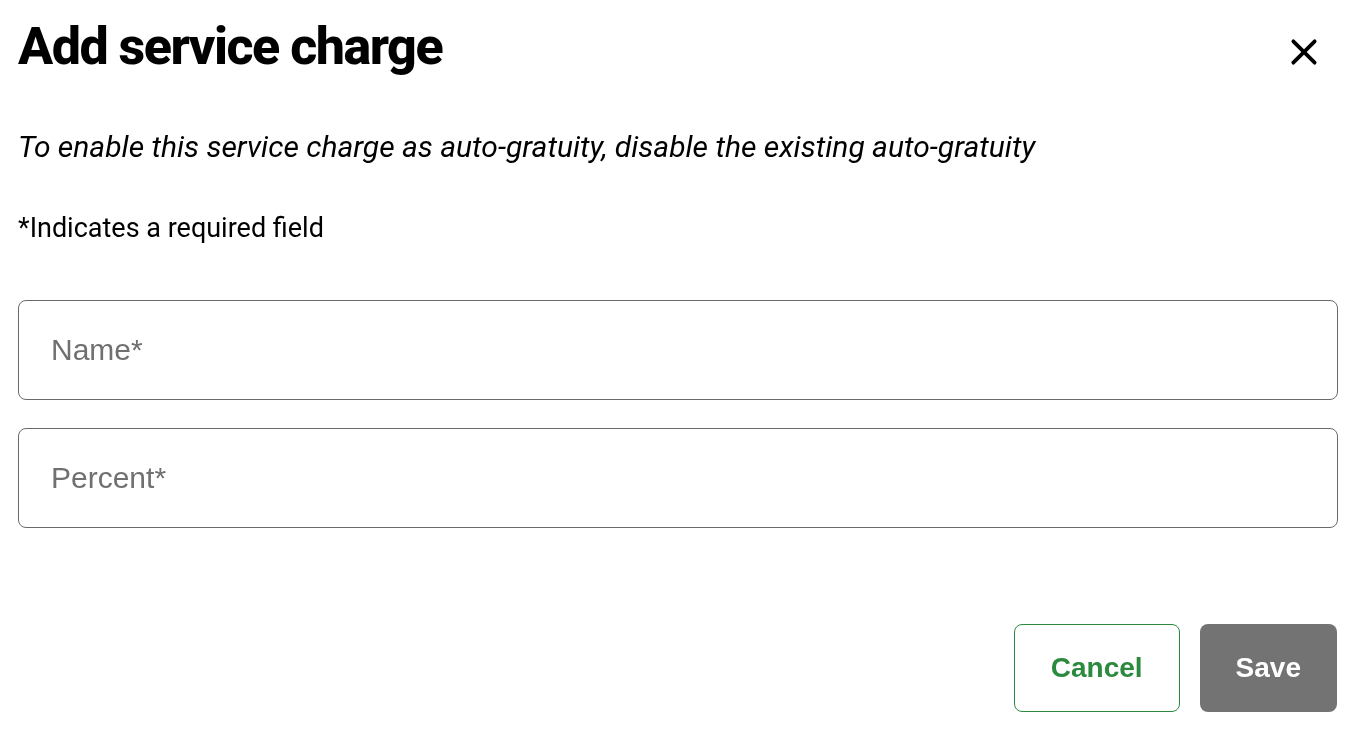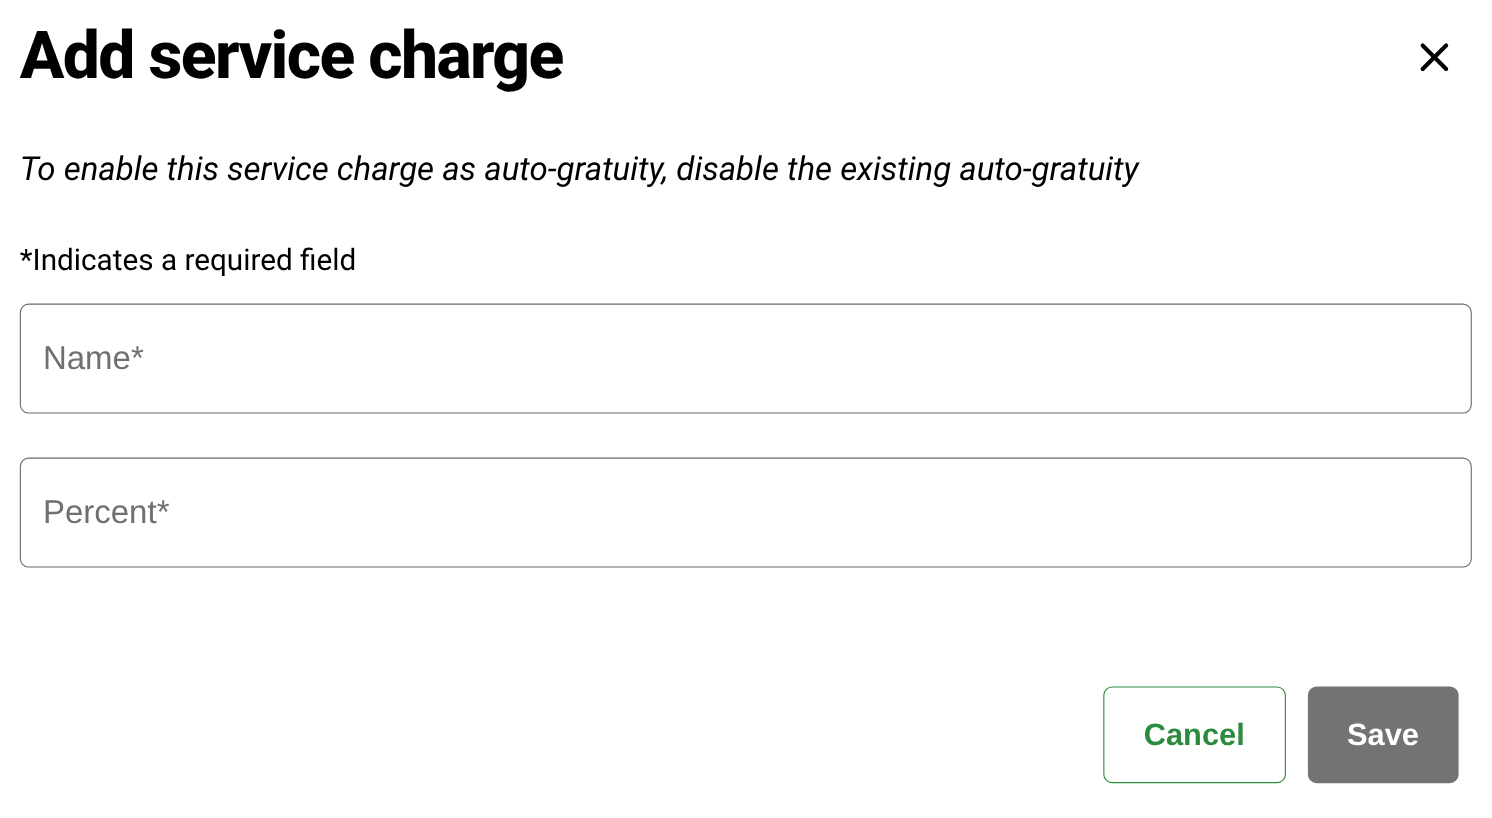--- a/index.html
+++ b/index.html
@@ -18,21 +18,21 @@
       width: 100%;
       position: relative;
     }
     .header {
       display: flex;
       justify-content: space-between;
       align-items: flex-start;
       margin-bottom: 50px;
     }
     .title {
-      font-size: 60px;
+      font-size: 52px;
       font-weight: 800;
       letter-spacing: -1.5px;
       line-height: 1.1;
       color: #000000;
     }
     .close-btn {
       background: none;
       border: none;
       cursor: pointer;
       padding: 8px;
@@ -49,39 +49,39 @@
       font-weight: 400;
       color: #000000;
       margin-bottom: 44px;
       line-height: 1.4;
       font-style: italic;
     }
     .hint {
       font-size: 27px;
       font-weight: 400;
       color: #000000;
-      margin-bottom: 24px;
+      margin-bottom: 56px;
     }
     .field {
       width: 100%;
       height: 100px;
       border: 1.5px solid #6a6a6a;
       border-radius: 8px;
       font-size: 30px;
-      padding: 0 20px;
-      margin-bottom: 40px;
+      padding: 0 32px;
+      margin-bottom: 28px;
       background: #ffffff;
       color: #000000;
     }
     .field::placeholder {
       color: #707070;
     }
     .footer {
       position: absolute;
-      right: 12px;
+      right: 1px;
       display: flex;
       gap: 20px;
       margin-top: 68px;
     }
     .btn {
       height: 88px;
       min-width: 134px;
       padding: 0 36px;
       border-radius: 8px;
       font-size: 28px;

